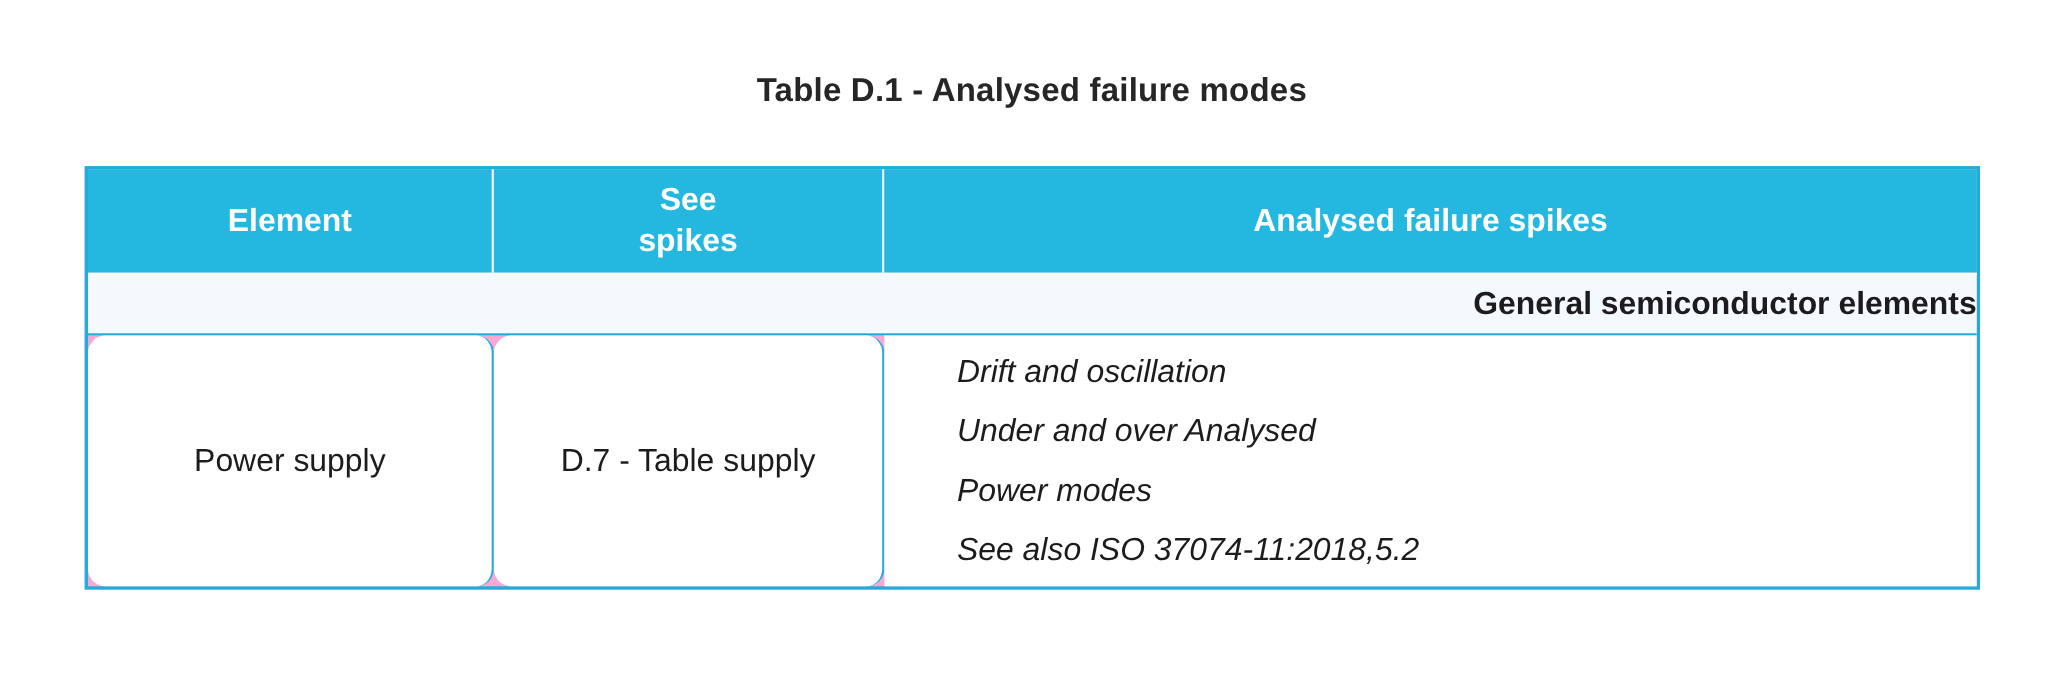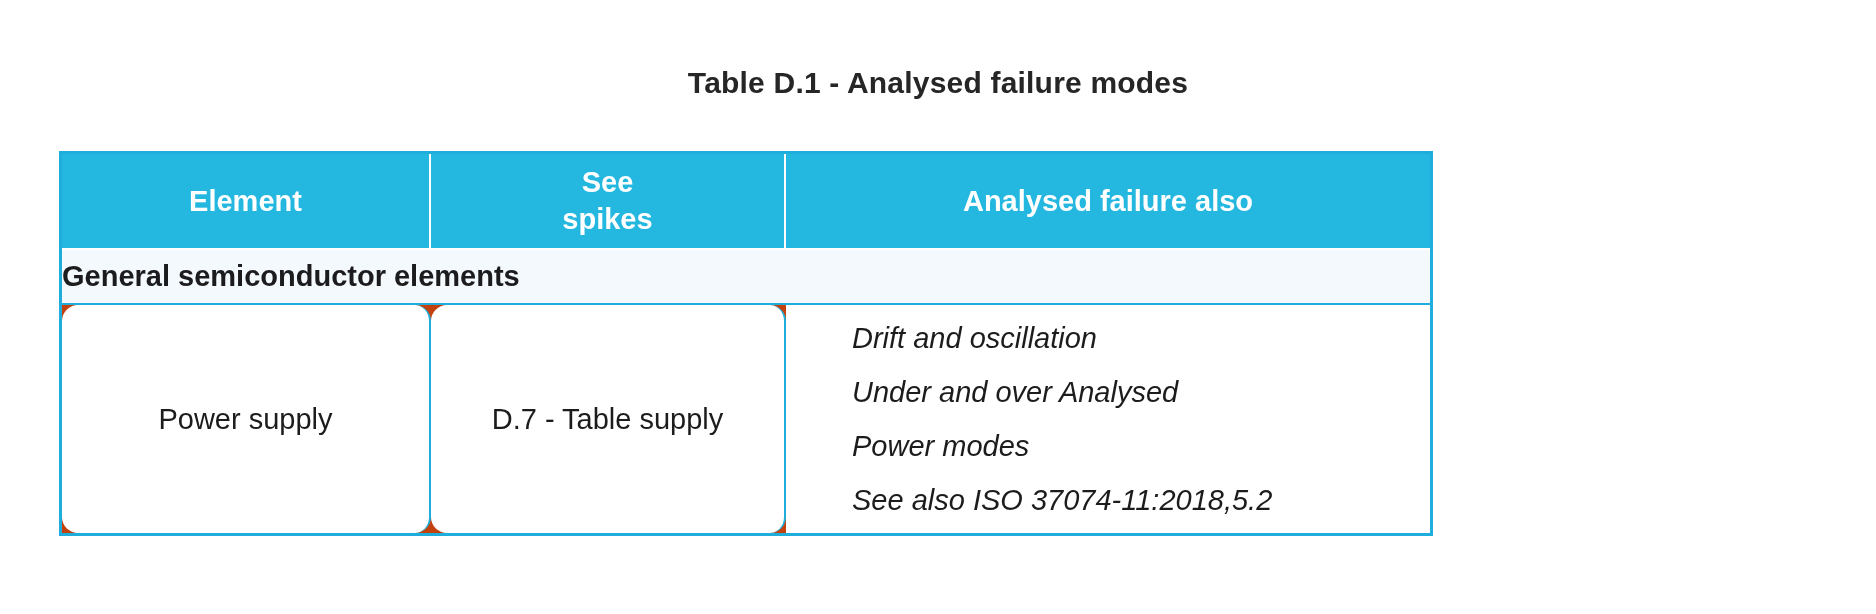--- a/index.html
+++ b/index.html
@@ -21,28 +21,28 @@
     left: 0;
     width: 100%;
     text-align: center;
     font-size: 30px;
     font-weight: bold;
     color: #262626;
     letter-spacing: 0.2px;
   }
   table.d1 {
     position: absolute;
-    left: 59px;
+    left: 77px;
     top: 151px;
-    width: 1374px;
+    width: 1723px;
     border-collapse: separate;
     border-spacing: 0;
     table-layout: fixed;
     border: 3px solid #1FAEDC;
-    background: #c2410c;
+    background: #f9a8d4;
   }
   .d1 col.c1 { width: 369px; }
   .d1 col.c2 { width: 355px; }
   .d1 col.c3 { width: auto; }
 
   .d1 th {
     background: #24B7E0;
     color: #ffffff;
     font-weight: bold;
     font-size: 29px;
@@ -57,21 +57,21 @@
     border-right: 2px solid #ffffff;
   }
 
   .d1 td.section {
     background: #F3F9FC;
     border-top: 2px solid #ffffff;
     border-bottom: 2px solid #1FAEDC;
     font-weight: bold;
     font-size: 29px;
     color: #1c1c1e;
-    text-align: left;
+    text-align: right;
     height: 53px;
     vertical-align: middle;
     padding: 0;
   }
 
   .d1 td.body-cell {
     height: 228px;
     vertical-align: middle;
     font-size: 29px;
     color: #1c1c1e;
@@ -104,21 +104,21 @@
   <colgroup>
     <col class="c1">
     <col class="c2">
     <col class="c3">
   </colgroup>
   <thead>
     <tr>
       <th class="sep">Element</th>
       <th class="sep">See
 spikes</th>
-      <th>Analysed failure also</th>
+      <th>Analysed failure spikes</th>
     </tr>
   </thead>
   <tbody>
     <tr>
       <td class="section" colspan="3">General semiconductor elements</td>
     </tr>
     <tr>
       <td class="body-cell centered sep">Power supply</td>
       <td class="body-cell centered sep">D.7 - Table supply</td>
       <td class="body-cell modes">

